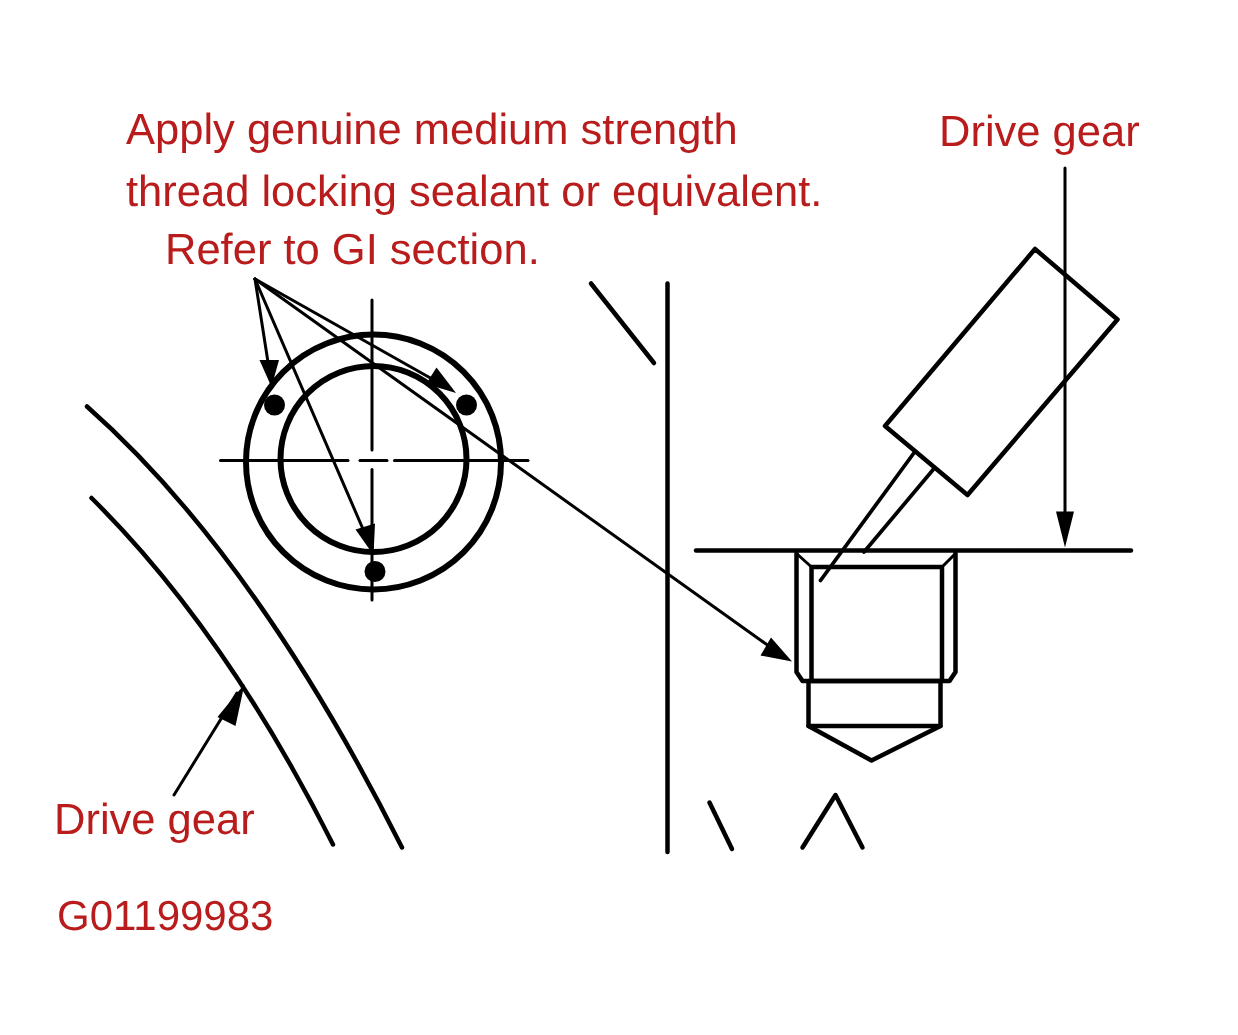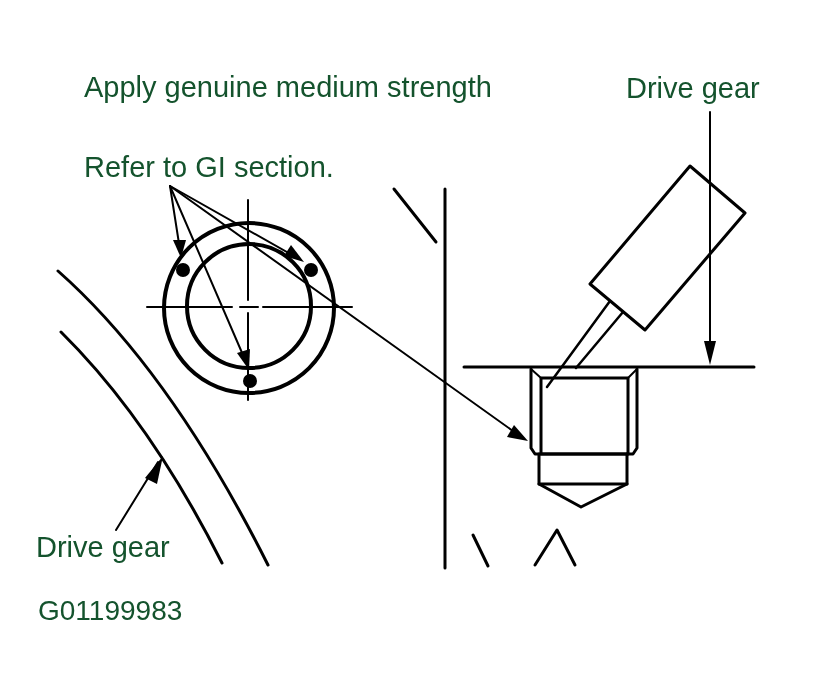--- a/index.html
+++ b/index.html
@@ -1,28 +1,28 @@
 <!DOCTYPE html>
 <html><head>
   <meta charset="utf-8">
   <style>
     html, body { margin: 0; padding: 0; background: #ffffff; }
     body { width: 825px; height: 690px; position: relative; overflow: hidden; }
     .canvas { position: absolute; left: 0; top: 0; width: 825px; height: 690px; }
     .label {
       position: absolute;
       font-family: "Liberation Sans", sans-serif;
-      color: #14532d;
+      color: #b91c1c;
       white-space: nowrap;
       line-height: 1;
     }
     .note-line { font-size: 29px; left: 84px; }
     .note-1 { top: 73px; }
     .note-2 { top: 114px; }
-    .note-3 { top: 153px; }
+    .note-3 { top: 153px; margin-left: 26px; }
     .drive-gear-top { font-size: 29px; left: 626px; top: 74px; }
     .drive-gear-bottom { font-size: 29px; left: 36px; top: 533px; }
     .fig-id { font-size: 28px; left: 38px; top: 597px; }
     svg { position: absolute; left: 0; top: 0; }
   </style>
 </head>
 <body>
 
 <div class="canvas">
 
@@ -89,19 +89,20 @@
       <line x1="623" y1="312" x2="576" y2="368" stroke-width="2.5"></line>
     </g>
 
     <g>
       <line x1="710" y1="112" x2="710" y2="345" stroke-width="2"></line>
       <polygon points="710,365 704,341 716,341" fill="#000" stroke="none"></polygon>
     </g>
   </svg>
 
   <div class="label note-line note-1">Apply genuine medium strength</div>
+  <div class="label note-line note-2">thread locking sealant or equivalent.</div>
   <div class="label note-line note-3">Refer to GI section.</div>
 
   <div class="label drive-gear-top">Drive gear</div>
   <div class="label drive-gear-bottom">Drive gear</div>
 
   <div class="label fig-id">G01199983</div>
 </div>
 
 </body></html>

